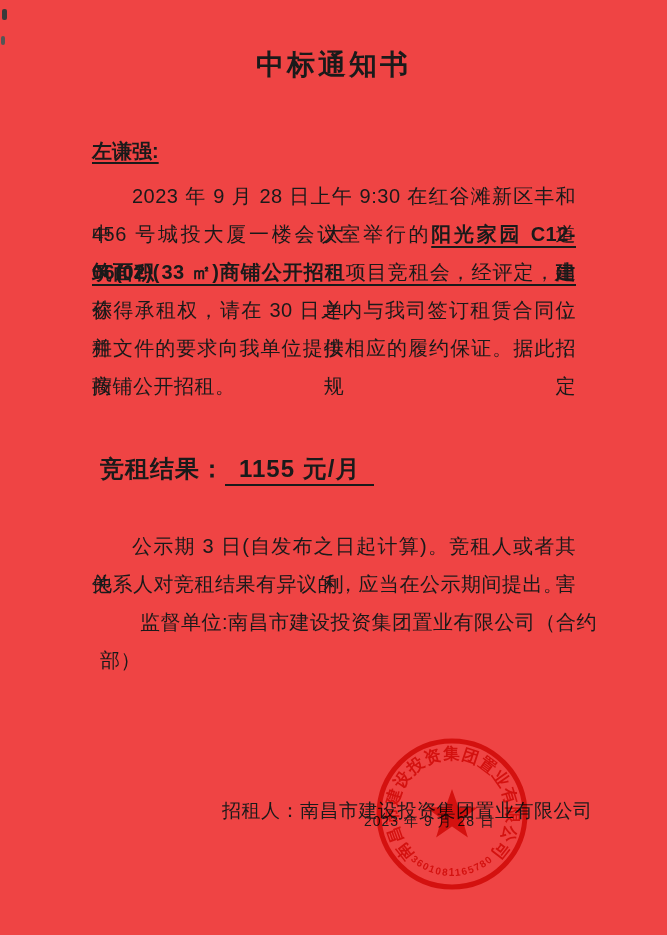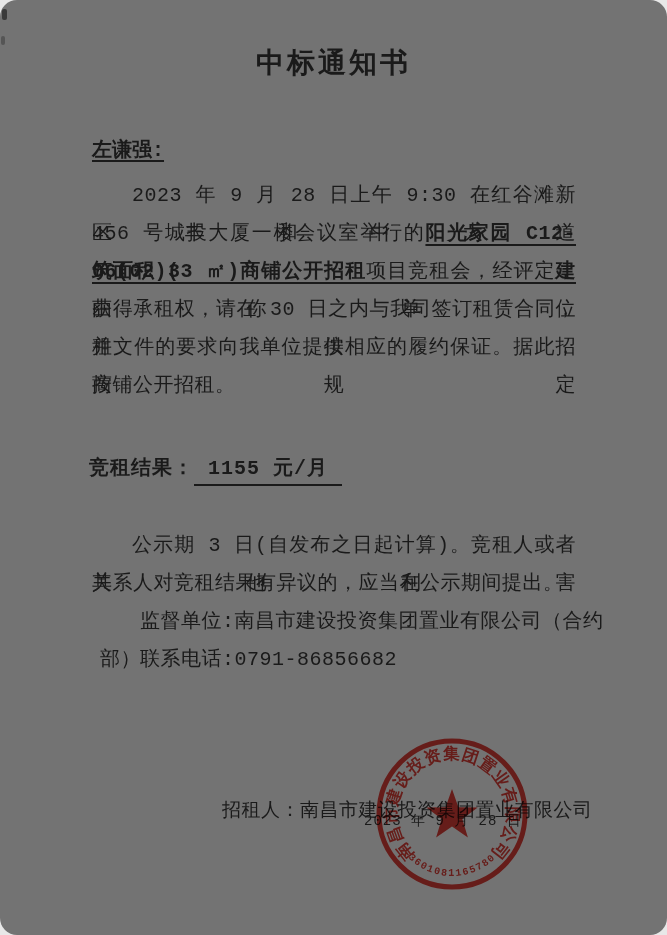--- a/index.html
+++ b/index.html
@@ -1,24 +1,23 @@
 <!DOCTYPE html>
 <html><head>
 <meta charset="utf-8">
 <style>
   html,body { margin:0; padding:0; background:#e8e8e8; }
   .page {
     position:relative;
     width:667px; height:935px;
     margin:0 auto;
-    background:#737373;
+    background:#ef4444;
     color:#1a1a1a;
-    font-family:Liberation Mono, monospace;
+    font-family:Liberation Sans, sans-serif;
     overflow:hidden;
-    border-radius:17px;
   }
   .doc-title {
     position:absolute; left:0; top:48px; width:100%;
     text-align:center;
     font-size:28px; font-weight:bold; letter-spacing:3px;
     line-height:34px;
   }
   .addressee {
     position:absolute; left:92px; top:138px;
     font-size:20px; font-weight:bold;
@@ -40,23 +39,23 @@
   }
   .tline.fill { text-align-last:justify; }
   .tline.indent { text-indent:40px; }
   .em {
     font-weight:bold;
     text-decoration:underline;
     text-underline-offset:5px;
     text-decoration-thickness:1.6px;
   }
   .result-line {
-    position:absolute; left:89px; top:450px;
+    position:absolute; left:100px; top:450px;
     height:38px; line-height:38px;
-    font-size:20px; font-weight:bold;
+    font-size:24px; font-weight:bold;
     letter-spacing:1px;
   }
   .result-value {
     display:inline-block;
     border-bottom:2px solid #1a1a1a;
     padding:0 14px;
     line-height:30px;
   }
   .supervisor-line, .phone-line {
     position:absolute; left:100px; width:520px;
@@ -113,21 +112,20 @@
   <div class="result-line">
     <span>竞租结果：</span><span class="result-value">1155 元/月</span>
   </div>
 
   <div class="para para-notice">
       <div class="tline fill indent"><span class="seg">公示期 3 日(自发布之日起计算)。竞租人或者其他利害</span></div>
       <div class="tline"><span class="seg">关系人对竞租结果有异议的，应当在公示期间提出。</span></div>
     </div>
 
   <div class="supervisor-line">监督单位:南昌市建设投资集团置业有限公司（合约部）</div>
-  <div class="phone-line">联系电话:0791-86856682</div>
 
   <div class="lessor-line">招租人：南昌市建设投资集团置业有限公司</div>
   <div class="date-line">2023 年 9 月 28 日</div>
 
   <svg class="stamp" viewBox="0 0 160 160" width="160" height="160" xmlns="http://www.w3.org/2000/svg">
     <defs>
       <path id="arc-company" d="M 41.1 118.9 A 55 55 0 1 1 118.9 118.9" fill="none"></path>
       <path id="arc-serial" d="M 29.2 115.6 A 62 62 0 0 0 130.8 115.6" fill="none"></path>
     </defs>
     <circle class="stamp-stroke" cx="80" cy="80" r="73" fill="none" stroke-width="5" stroke="#df241c"></circle>

